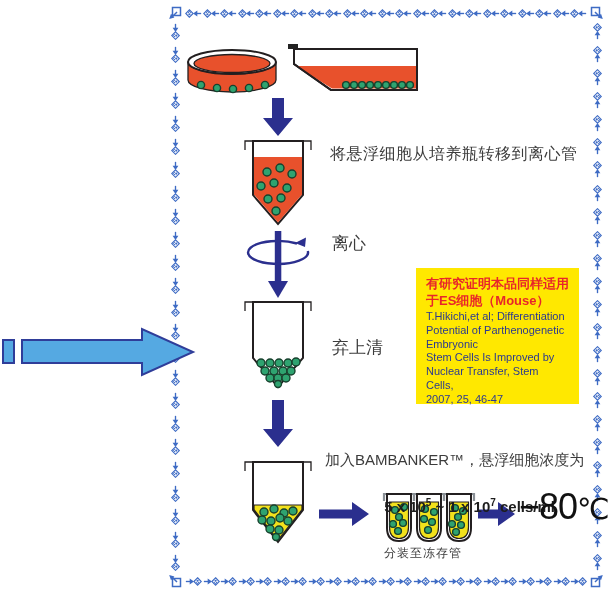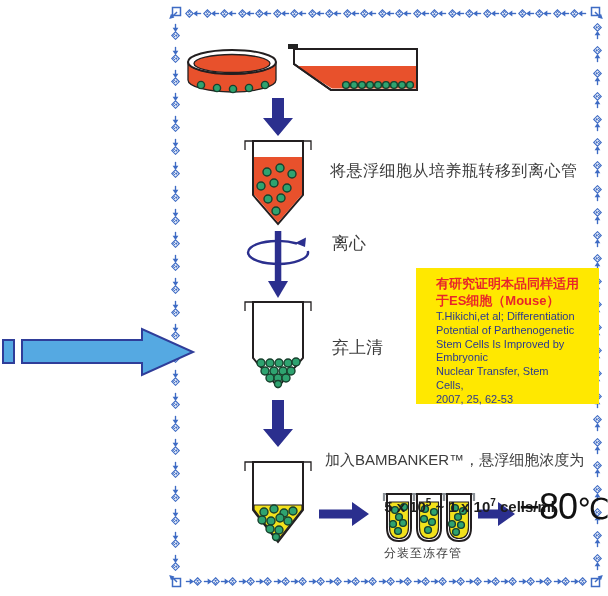--- a/index.html
+++ b/index.html
@@ -31,34 +31,34 @@
   .yl{fill:var(--yellow);stroke:#231F20;stroke-width:1.2}
   .cell{fill:var(--green);stroke:#17412d;stroke-width:1.4}
   .nv{fill:var(--navy)}
   .nvl{stroke:var(--navy);stroke-width:2.4;fill:none}
   .gray{stroke:#8a9096;stroke-width:2.2;fill:none}
   .skyf{fill:var(--sky);stroke:var(--skyBorder);stroke-width:2}
   
   .big-arrow{position:absolute;left:0;top:324px;z-index:5}
   
   .label{position:absolute;color:var(--ink);z-index:4;white-space:nowrap}
-  .t-transfer{left:330px;top:161px;font-size:16px;letter-spacing:.5px}
+  .t-transfer{left:330px;top:144px;font-size:16px;letter-spacing:.5px}
   .t-spin{left:332px;top:232px;font-size:17px}
   .t-discard{left:332px;top:336px;font-size:17px}
   .t-add{left:325px;top:451px;font-size:15px}
   .t-conc{left:330px;top:497px;width:225px;text-align:right;font-size:15px;font-weight:bold;color:#1d1d1d}
   .t-conc span,.t-conc sup{white-space:pre}
   .t-conc sup{font-size:10px}
   .t-aliquot{left:384px;top:545px;font-size:12px;letter-spacing:1px}
   .t-temp{left:519px;top:486px;color:#111;z-index:4;position:absolute;white-space:nowrap}
   .temp-num{font-size:36px;font-weight:normal;letter-spacing:-1px}
   .temp-unit{font-size:29px;font-weight:400}
   
   .note{position:absolute;left:416px;top:268px;width:143px;height:120px;
-    background:var(--noteBg);padding:8px 20px;z-index:3}
+    background:var(--noteBg);padding:8px 10px;z-index:3}
   .note-title{color:var(--noteTitle);font-weight:bold;font-size:13px;line-height:1.3}
   .note-body{color:var(--noteBody);font-size:11px;line-height:1.26;}
 </style>
 </head>
 <body>
 
 <div class="frame">
   <span class="corner c-tl">
     <svg width="14" height="14" viewBox="0 0 14 14">
         <rect x="4.5" y="1.5" width="8" height="8" class="ob" stroke-width="1.5"></rect>
@@ -1041,18 +1041,18 @@
 </div>
 
 <div class="note">
   <div class="note-title">
     <div>有研究证明本品同样适用</div>
     <div>于ES细胞（Mouse）</div>
   </div>
   <div class="note-body">
     <div>T.Hikichi,et al; Differentiation</div>
     <div>Potential of Parthenogenetic</div>
+    <div>Embryonic</div>
     <div>Stem Cells Is Improved by</div>
-    <div>Embryonic</div>
     <div>Nuclear Transfer, Stem Cells,</div>
-    <div>2007, 25, 62-53</div>
+    <div>2007, 25, 46-47</div>
   </div>
 </div>
 
 </body></html>

